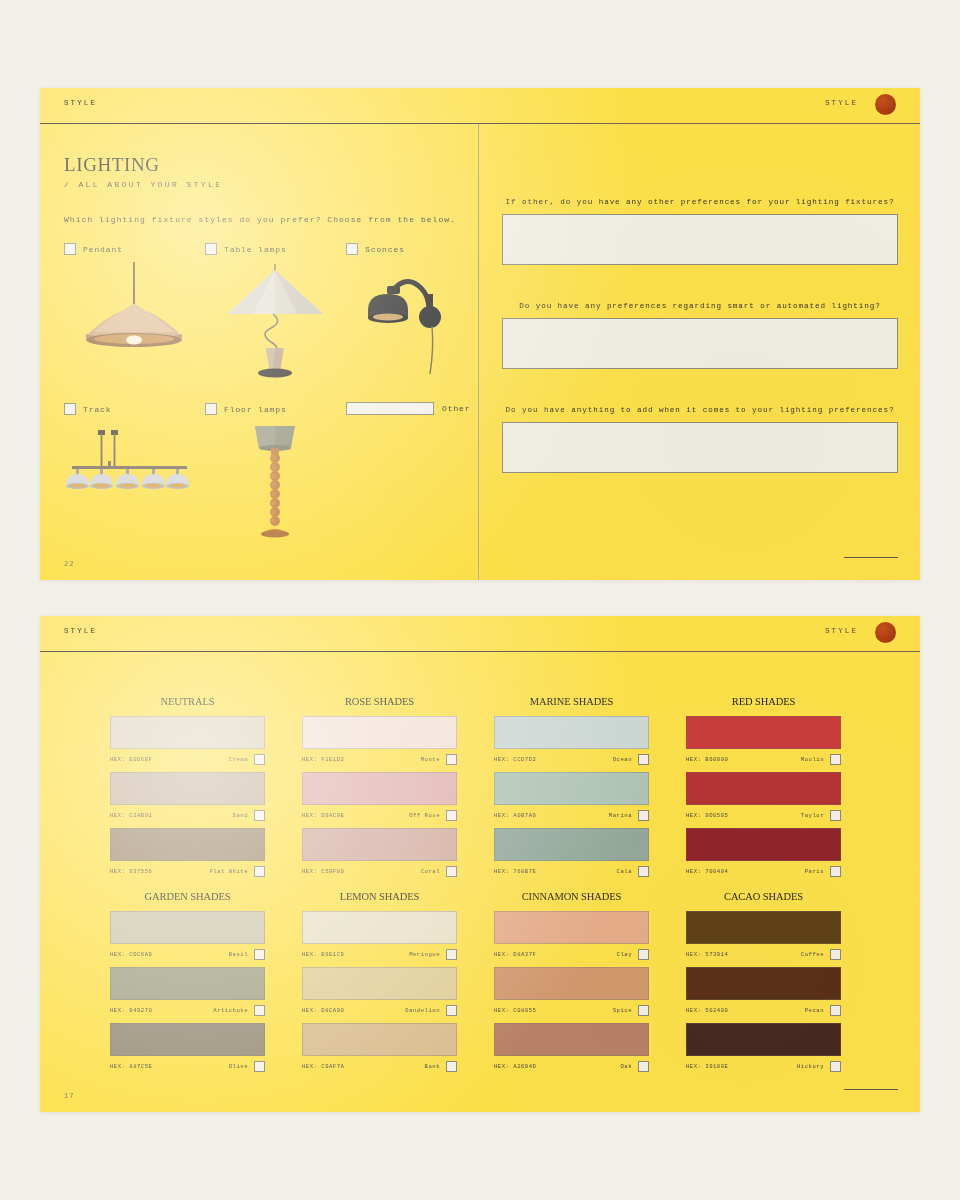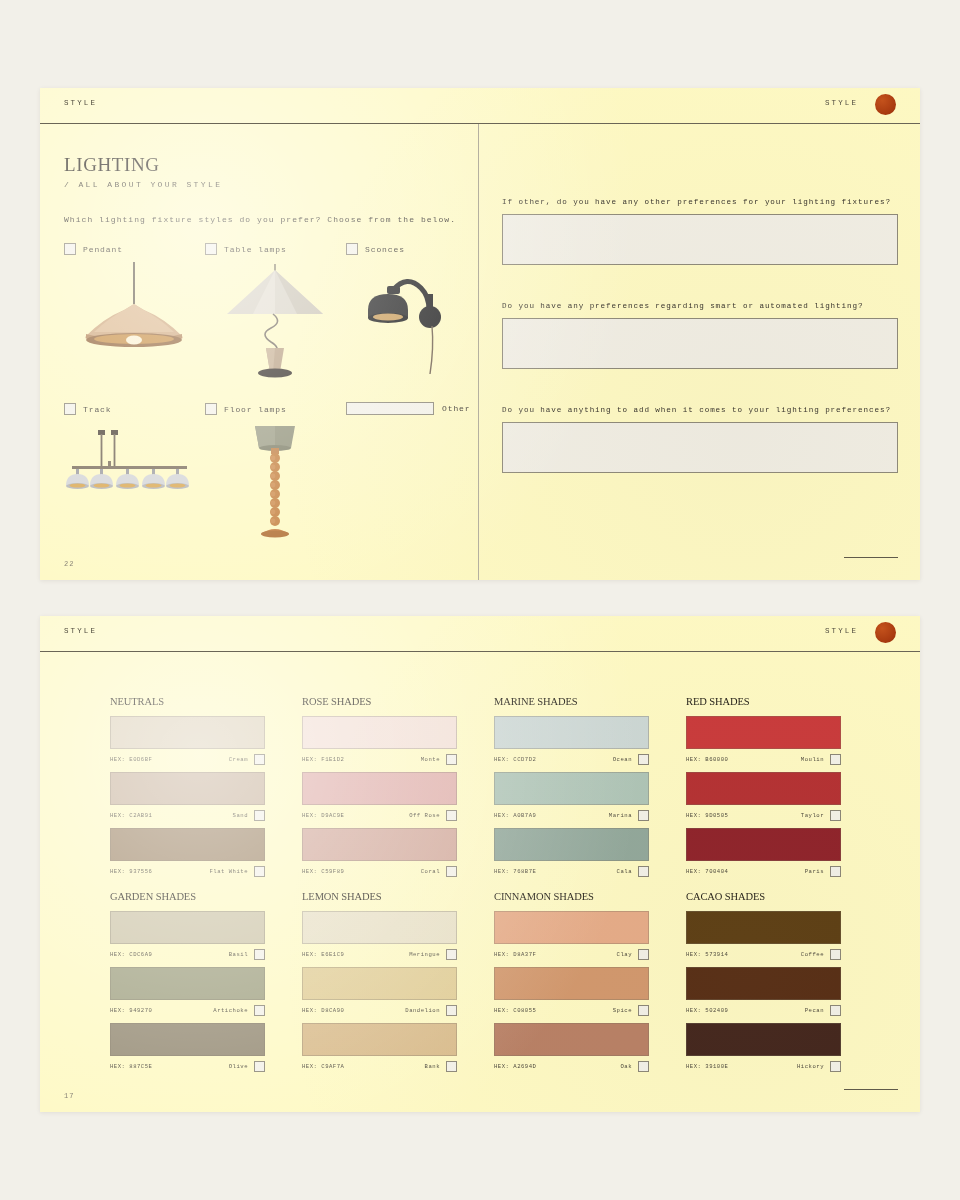--- a/index.html
+++ b/index.html
@@ -7,22 +7,23 @@
     width:960px;height:1200px;
     background:#f2f0e9;
     font-family:"Liberation Mono", monospace;
     overflow:hidden;
   }
   .stage{position:relative;width:960px;height:1200px;}
 
   
   .spread{
     position:absolute;
-    background:#fef9c3;
+    background:#fde047;
     box-shadow:0 1px 4px rgba(90,80,60,.10);
+    text-align:center;
   }
   .spread::after{
     content:"";position:absolute;inset:0;pointer-events:none;
     background:
       radial-gradient(circle at 18% 28%, rgba(255,255,255,.55), transparent 55%),
       radial-gradient(circle at 80% 70%, rgba(160,150,125,.06), transparent 60%);
   }
   #spread-lighting{left:40px;top:88px;width:880px;height:492px;}
   #spread-colors{left:40px;top:616px;width:880px;height:496px;}
 

